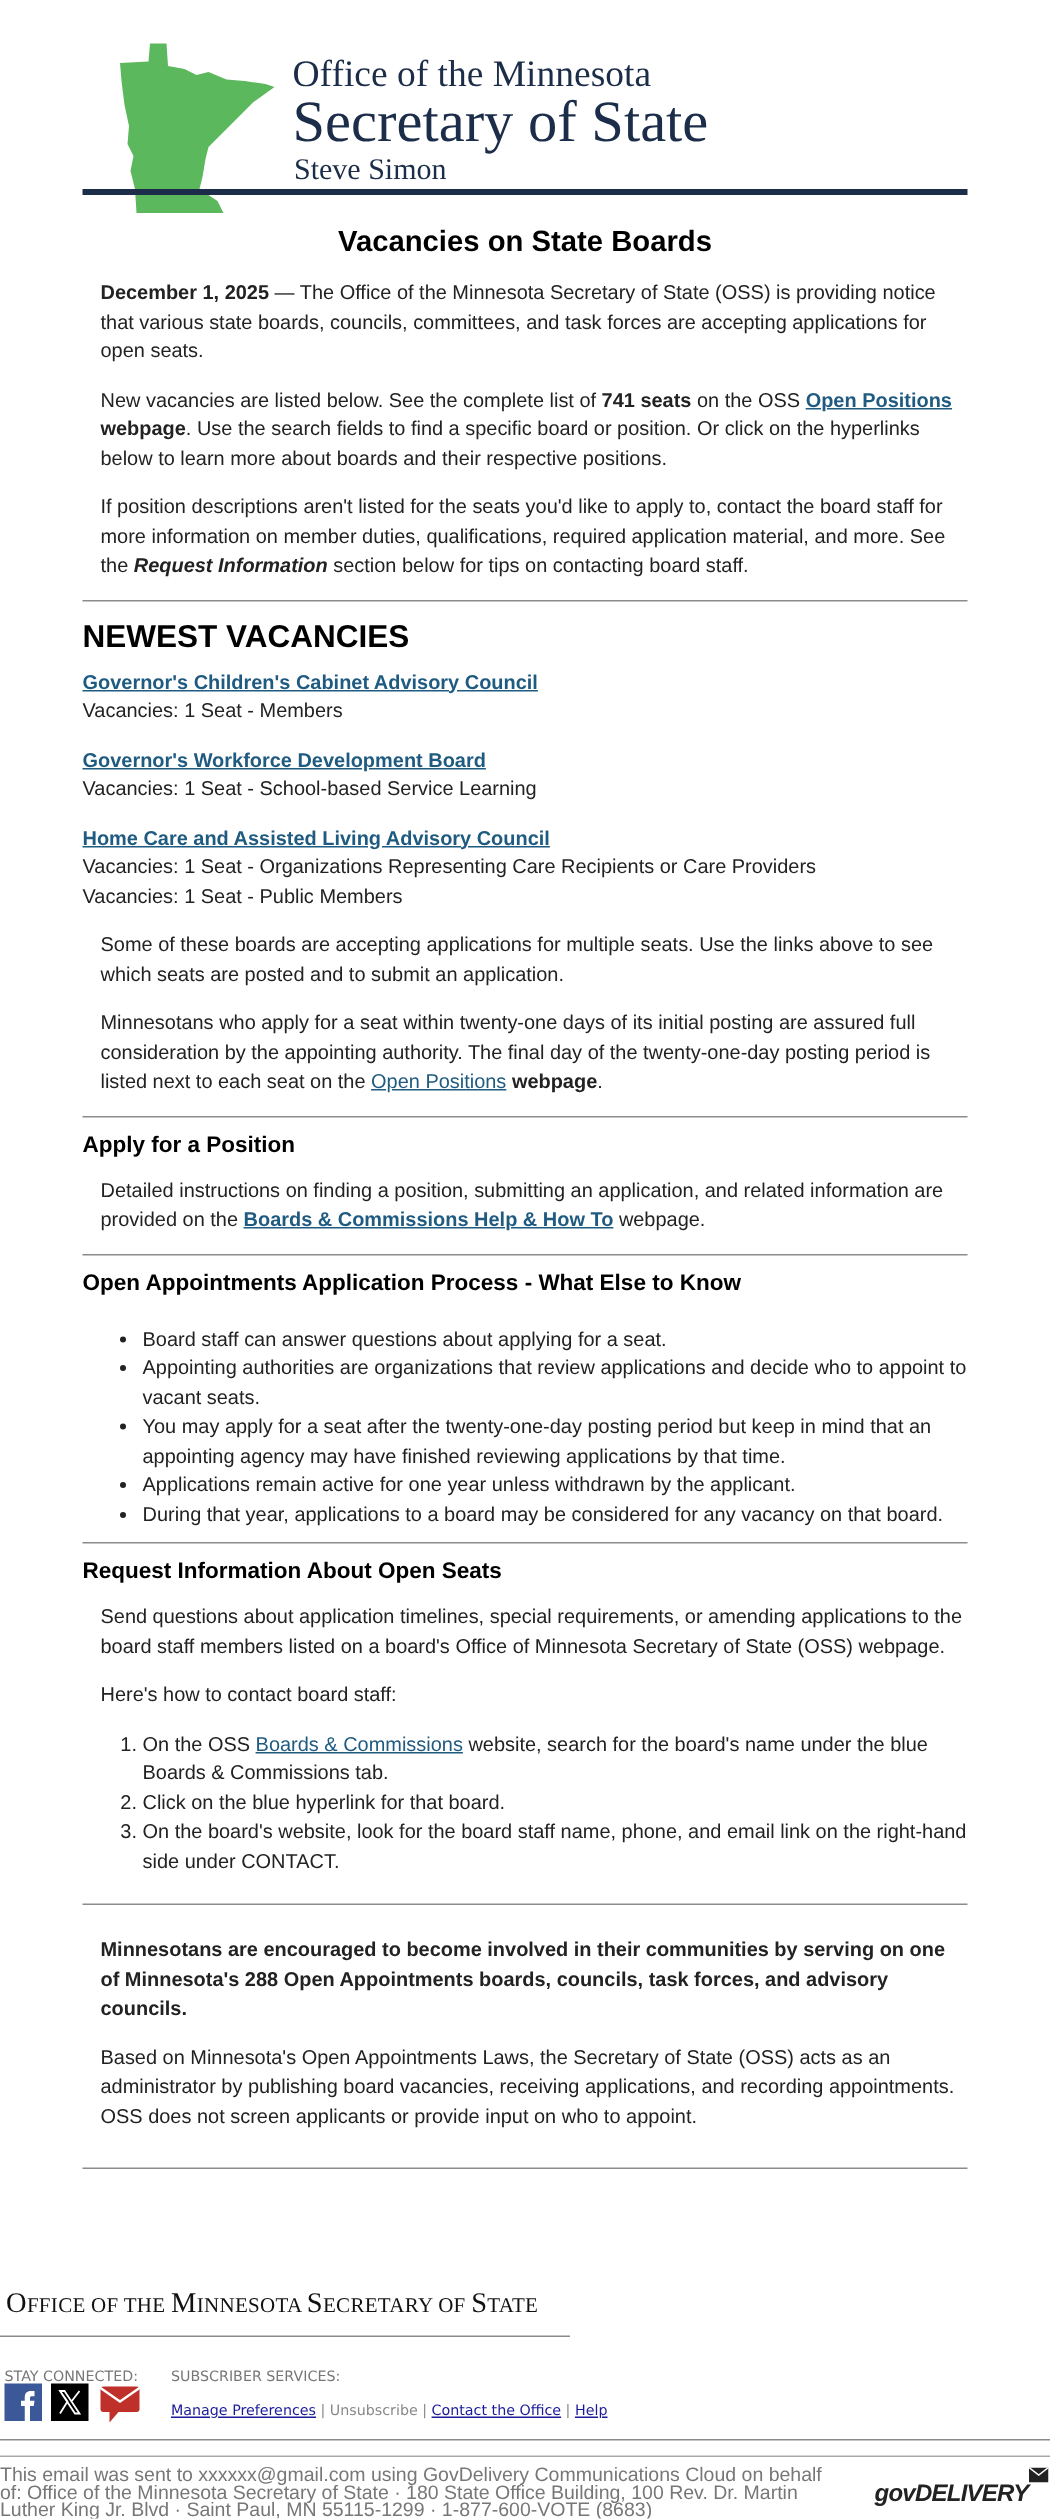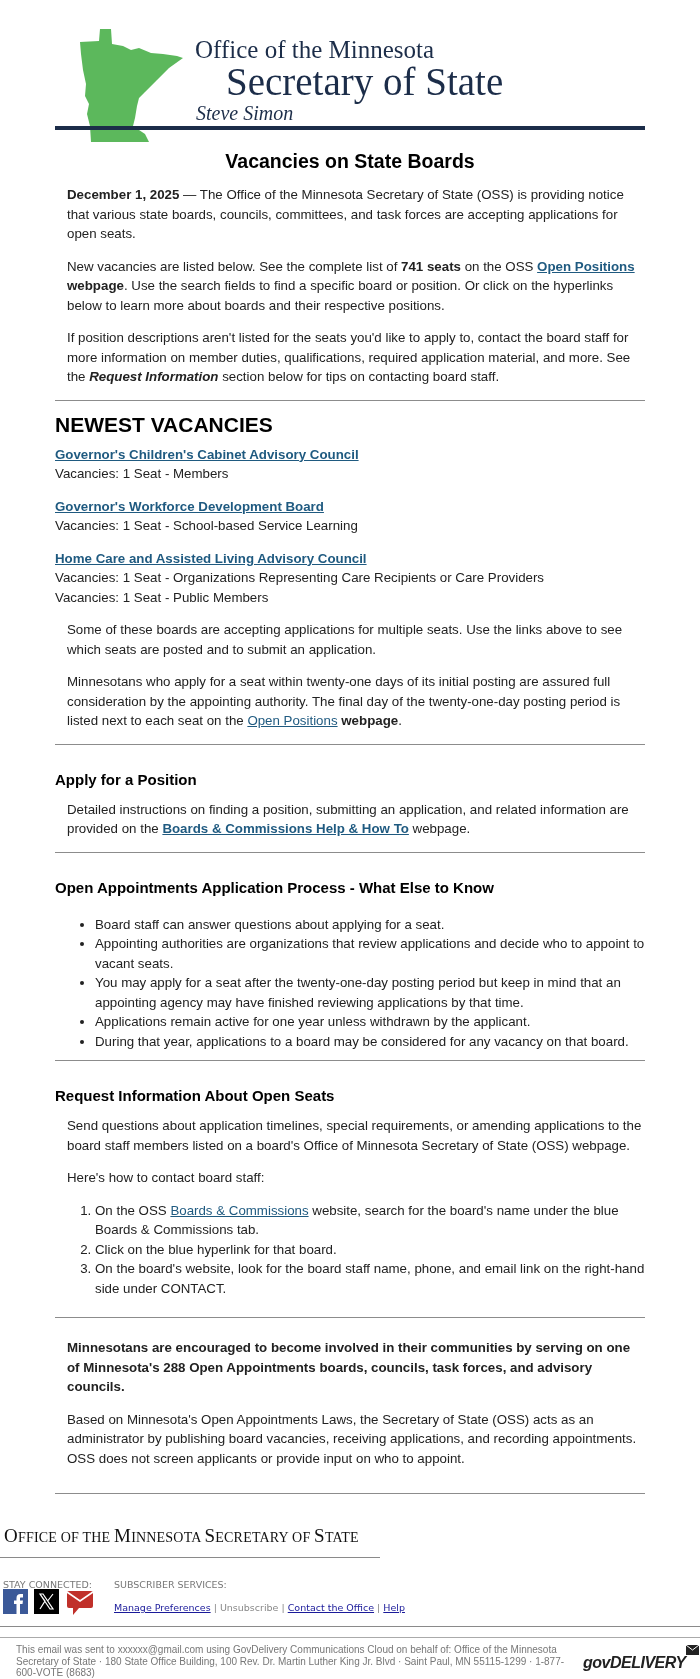--- a/index.html
+++ b/index.html
@@ -6,49 +6,49 @@
   html, body { width: 700px; background: #ffffff; }
   body { font-family: "Liberation Sans", sans-serif; color: #222222; font-size: 13.3px; line-height: 19.5px; position: relative; height: 1679px; overflow: hidden; }
 
   a { color: #1f5a80; text-decoration: underline; }
 
   
   .header { position: absolute; left: 55px; top: 22px; width: 590px; height: 112px; }
   .header .mn-map { position: absolute; left: 18px; top: 4px; width: 115px; height: 116px; }
   .header .rule { position: absolute; left: 0; top: 104px; width: 590px; height: 4px; background: #1c2d49; }
   .header .t1 { position: absolute; left: 140px; top: 14px; font-family: "Liberation Serif", serif; font-size: 25px; color: #1c2d49; line-height: 28px; white-space: nowrap; }
-  .header .t2 { position: absolute; left: 140px; top: 38px; font-family: "Liberation Serif", serif; font-size: 39px; color: #1c2d49; line-height: 44px; white-space: nowrap; margin-left: 31px; }
-  .header .t3 { position: absolute; left: 141px; top: 80px; font-family: "Liberation Serif", serif; font-style: italic; font-size: 20px; color: #1c2d49; line-height: 22px; white-space: nowrap; }
+  .header .t2 { position: absolute; left: 140px; top: 38px; font-family: "Liberation Serif", serif; font-size: 39px; color: #1c2d49; line-height: 44px; white-space: nowrap; }
+  .header .t3 { position: absolute; left: 141px; top: 80px; font-family: "Liberation Serif", serif; font-size: 20px; color: #1c2d49; line-height: 22px; white-space: nowrap; }
 
   .content { position: absolute; left: 55px; top: 148px; width: 590px; }
   h1.title { text-align: center; font-size: 19.5px; font-weight: bold; color: #000; line-height: 26px; margin-bottom: 11px; }
   p { margin-bottom: 13px; margin-left: 12px; }
   b { color: #222; }
   hr.sep { border: 0; border-top: 1px solid #8c8c8c; margin: 0; }
   h2.big { font-size: 21px; font-weight: bold; color: #000000; margin: 13px 0 9px 0; line-height: 22px; }
-  h3.sec { font-size: 15px; font-weight: bold; color: #000; margin: 24px 0 9px 0; line-height: 22px; }
+  h3.sec { font-size: 15px; font-weight: bold; color: #000; margin: 8px 0 9px 0; line-height: 22px; }
   .vacancy { margin-bottom: 13px; }
   .vacancy a { font-weight: bold; }
   ul.bul { margin: 16px 0 9px 40px; list-style: disc; }
   ol.num { margin: 0 0 9px 40px; }
   li { line-height: 19.5px; }
 
   
   .footer { position: absolute; left: 0; top: 1505px; width: 700px; }
   .footer .brand { position: absolute; left: 4px; top: 9px; font-family: "Liberation Serif", serif; color: #111; font-size: 14px; letter-spacing: 0.2px; white-space: nowrap; margin-top: 12px; }
   .footer .brand .cap { font-size: 19px; }
   .footer .rule1 { position: absolute; left: 0; top: 52px; width: 380px; border-top: 1px solid #8a8a8a; }
   .footer .lbl { position: absolute; top: 70px; font-size: 9.5px; color: #777; white-space: nowrap; font-family: "DejaVu Sans", sans-serif; }
   .footer .icons { position: absolute; left: 3px; top: 84px; height: 28px; display: flex; gap: 6px; }
   .footer .icon-box { width: 25px; height: 25px; display: flex; align-items: center; justify-content: center; }
   .footer .links { position: absolute; left: 114px; top: 93px; font-size: 9.5px; color: #888; white-space: nowrap; font-family: "DejaVu Sans", sans-serif; }
   .footer .links a { color: #1a1a9a; }
   .footer .rule2 { position: absolute; left: 0; top: 121px; width: 700px; border-top: 1px solid #8a8a8a; }
   .footer .rule3 { position: absolute; left: 0; top: 132px; width: 700px; border-top: 1px solid #aaa; }
-  .footer .legal { position: absolute; left: 16px; top: 139px; width: 560px; font-size: 10px; line-height: 11.5px; color: #777; }
+  .footer .legal { position: absolute; left: 0; top: 139px; width: 560px; font-size: 13px; line-height: 11.5px; color: #777; }
   .footer .gov { position: absolute; left: 583px; top: 148px; font-size: 16px; font-weight: bold; font-style: italic; color: #222; letter-spacing: -0.5px; font-family: "Liberation Sans", sans-serif; }
   .footer .gov-env { position: absolute; left: 686px; top: 140px; width: 13px; height: 10px; }
 </style>
 </head>
 <body>
 
 <div class="header">
   <svg class="mn-map" viewBox="0 0 115 116">
     <path d="M27 3 L38 3 L39 18 L50 20 L58 24 L66 22 L78 27 L90 28 L104 30 L110 32 L96 42 L84 54 L72 66 L66 72 L64 80 L62 92 L60 100 L72 108 L76 116 L18 116 L17 100 L14 88 L16 78 L12 70 L13 58 L10 44 L8 28 L7 16 L26 15 Z" fill="#5cb85c"></path>
   </svg>

